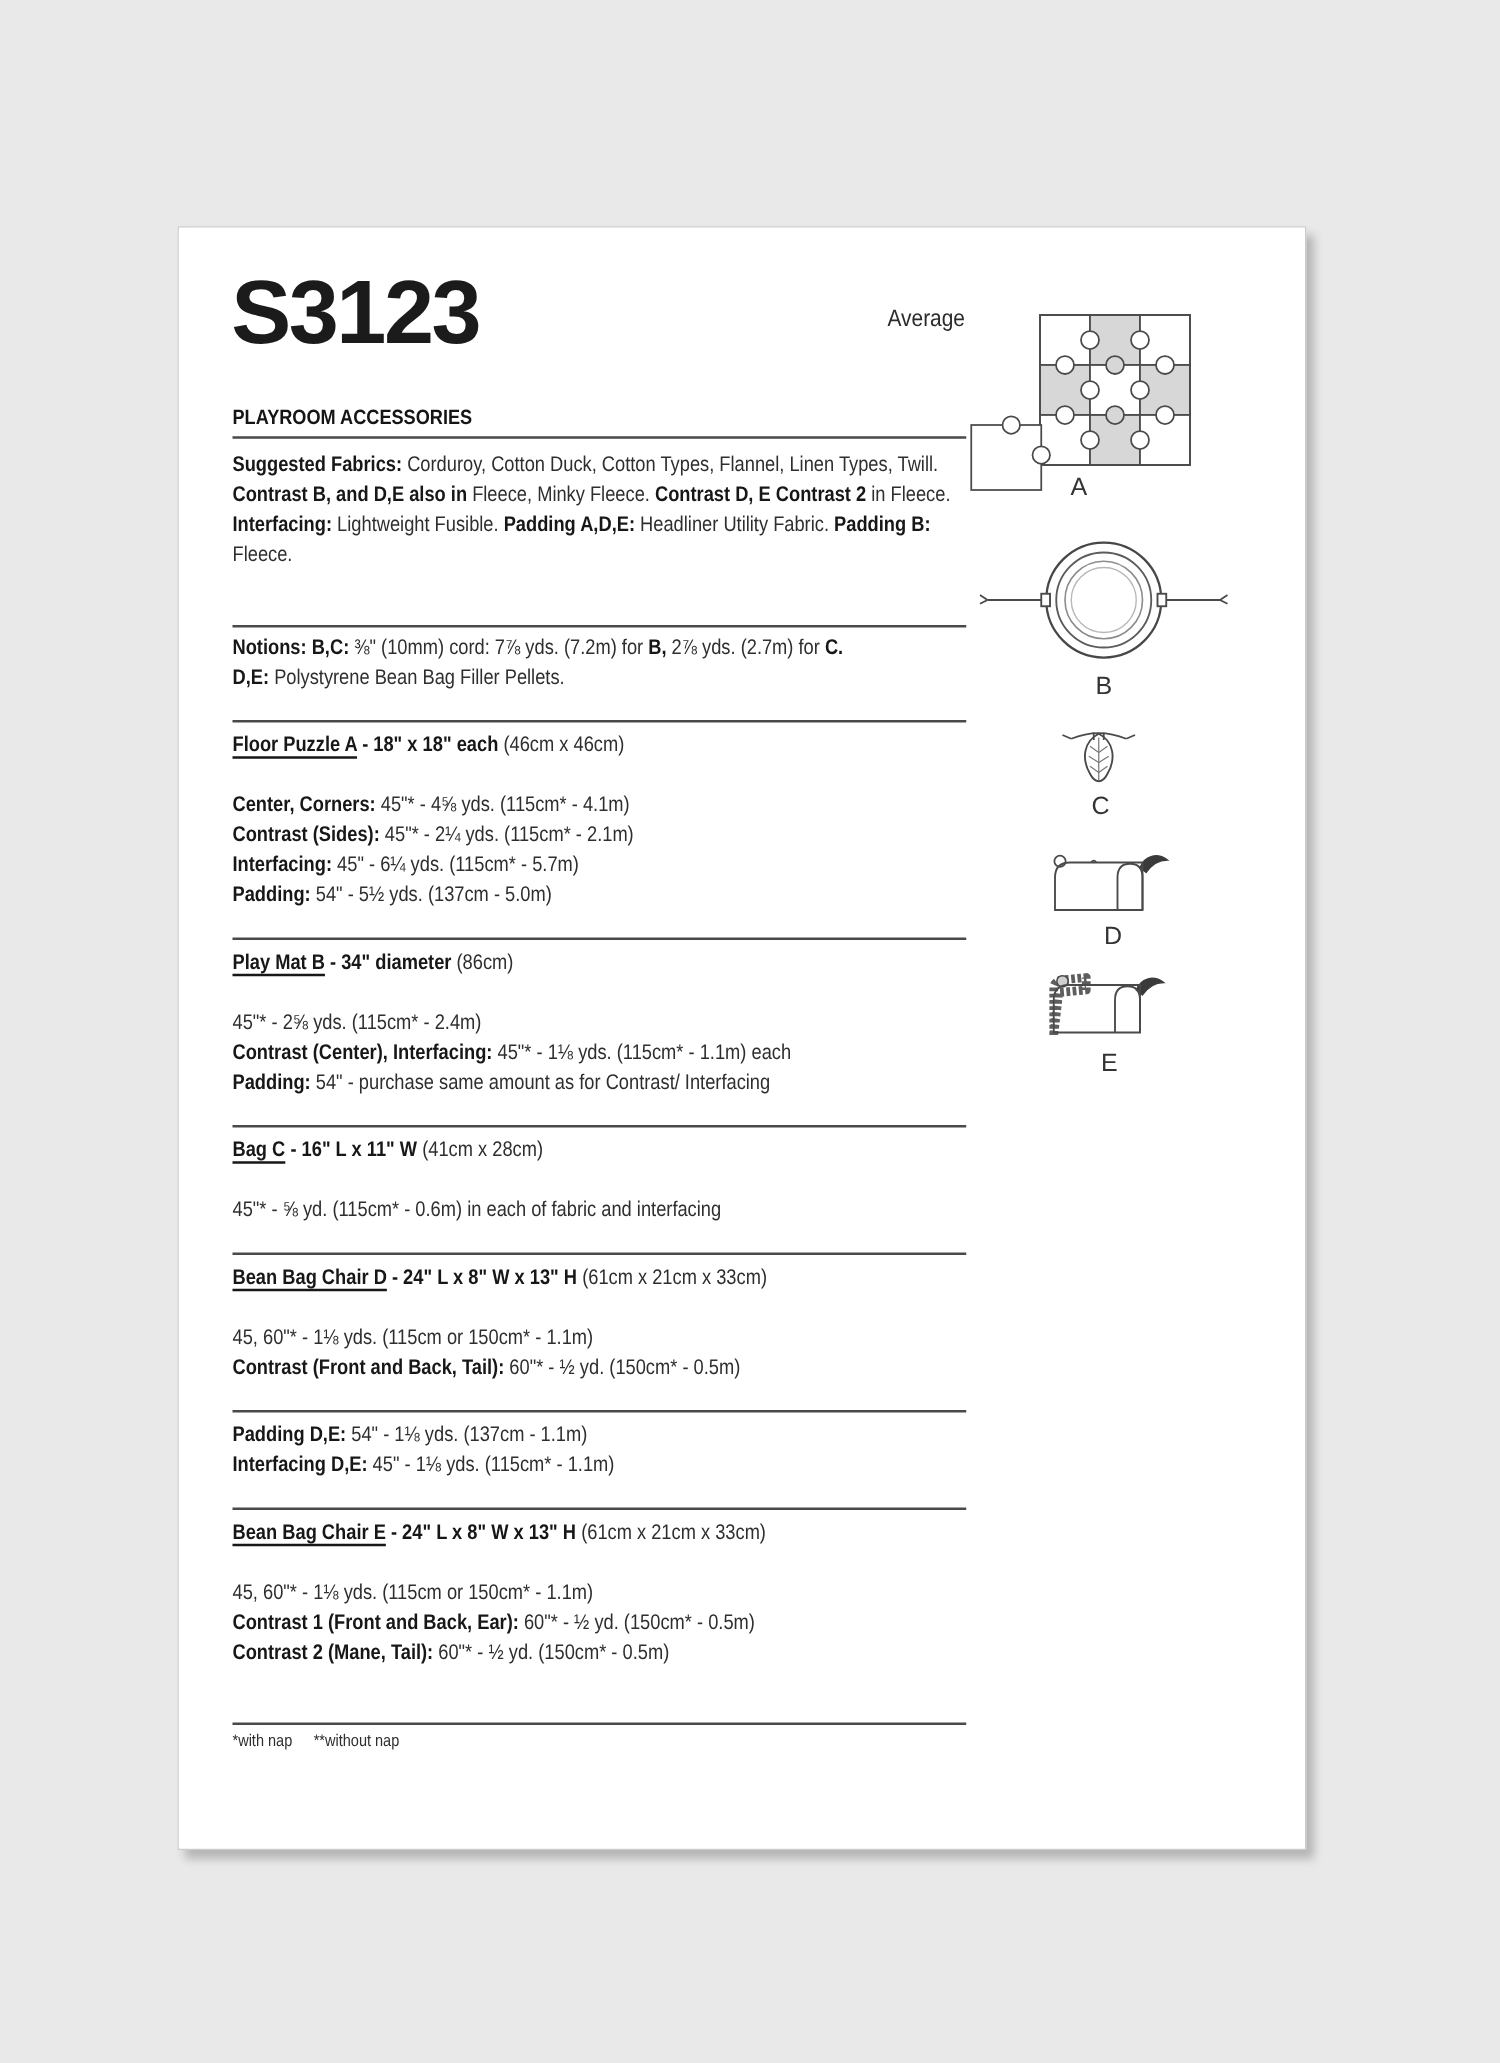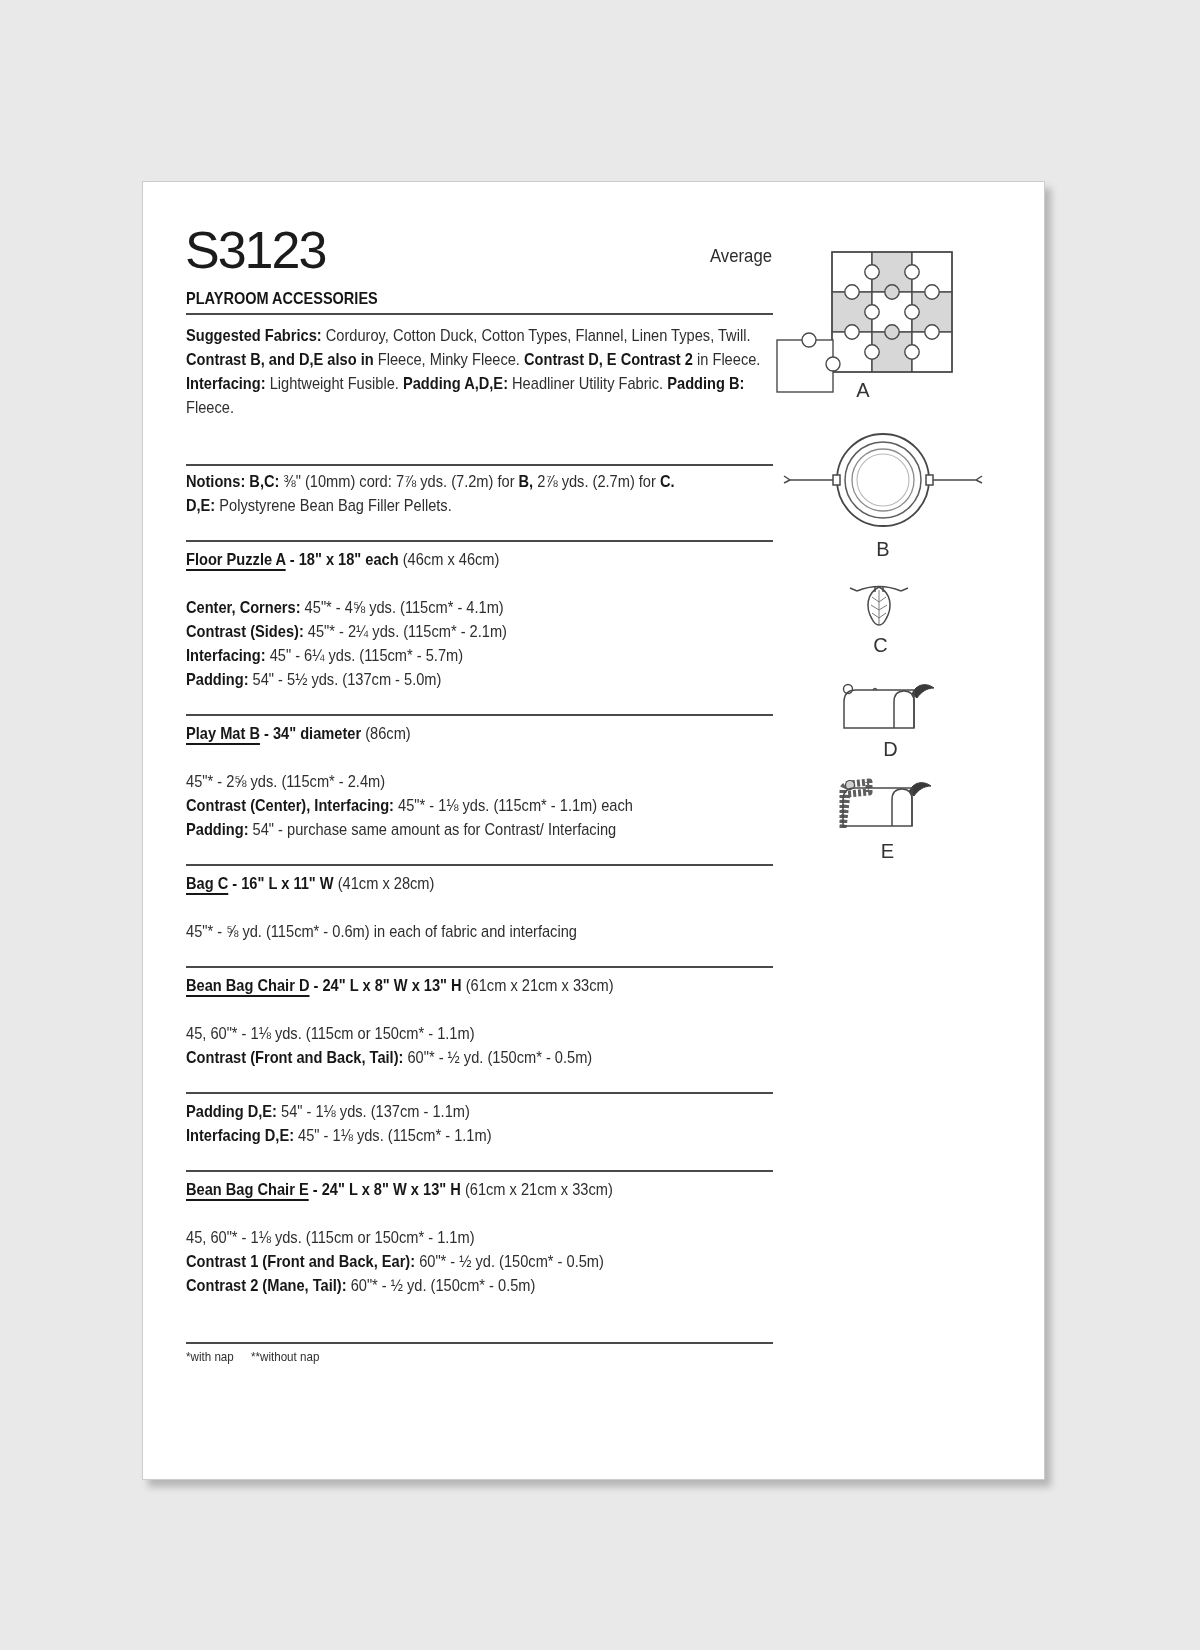--- a/index.html
+++ b/index.html
@@ -1,26 +1,26 @@
 <!DOCTYPE html>
 <html><head>
 <meta charset="utf-8">
 <style>
   html,body{margin:0;padding:0;width:1200px;height:1650px;}
   body{background:#e9e9e9;position:relative;overflow:hidden;
        font-family:"Liberation Sans","DejaVu Sans",sans-serif;}
   .sheet{position:absolute;left:142px;top:181px;width:901px;height:1297px;
          background:#ffffff;border:1px solid #cccccc;
          box-shadow:6px 7px 7px rgba(0,0,0,.22);}
-  .pattern-number{position:absolute;left:42px;top:36px;font-size:52px;font-weight:400;
+  .pattern-number{position:absolute;left:42px;top:36px;font-size:72px;font-weight:700;
          letter-spacing:-2px;color:#1b1b1b;line-height:64px;}
   .difficulty{position:absolute;left:567px;top:63px;font-size:19px;color:#2b2b2b;
          transform:scaleX(.88);transform-origin:0 0;white-space:nowrap;}
   .colwrap{position:absolute;left:43px;top:107px;width:587px;}
-  .category{border-bottom:2px solid #4a4a4a;padding-bottom:5px;}
+  .category{border-bottom:2px solid #4a4a4a;padding-bottom:5px;margin-top:36px;}
   .category span{display:inline-block;font-weight:700;font-size:16.5px;color:#151515;
          transform:scaleX(.88);transform-origin:0 0;white-space:nowrap;}
   .line,.heading,.footnote{margin:0;white-space:nowrap;color:#2e2e2e;
          transform:scaleX(.86);transform-origin:0 0;}
   .line,.heading{font-size:17px;line-height:24px;}
   .footnote{font-size:13.5px;line-height:18px;}
   .b{font-weight:700;color:#171717;}
   .u{text-decoration:underline;text-decoration-thickness:2px;text-underline-offset:4px;}
   .gap{margin-left:20px;}
   .rule{height:2px;background:#4a4a4a;}

